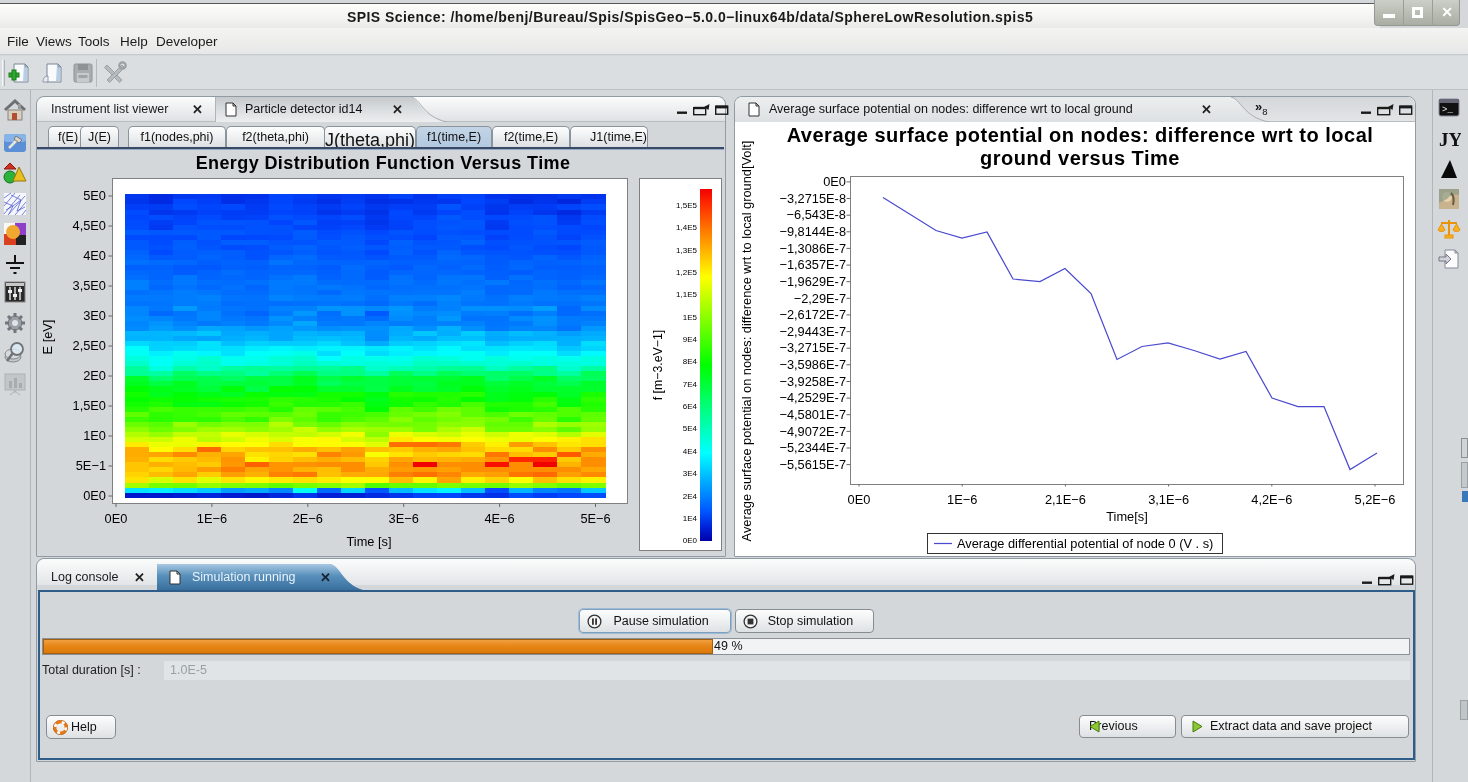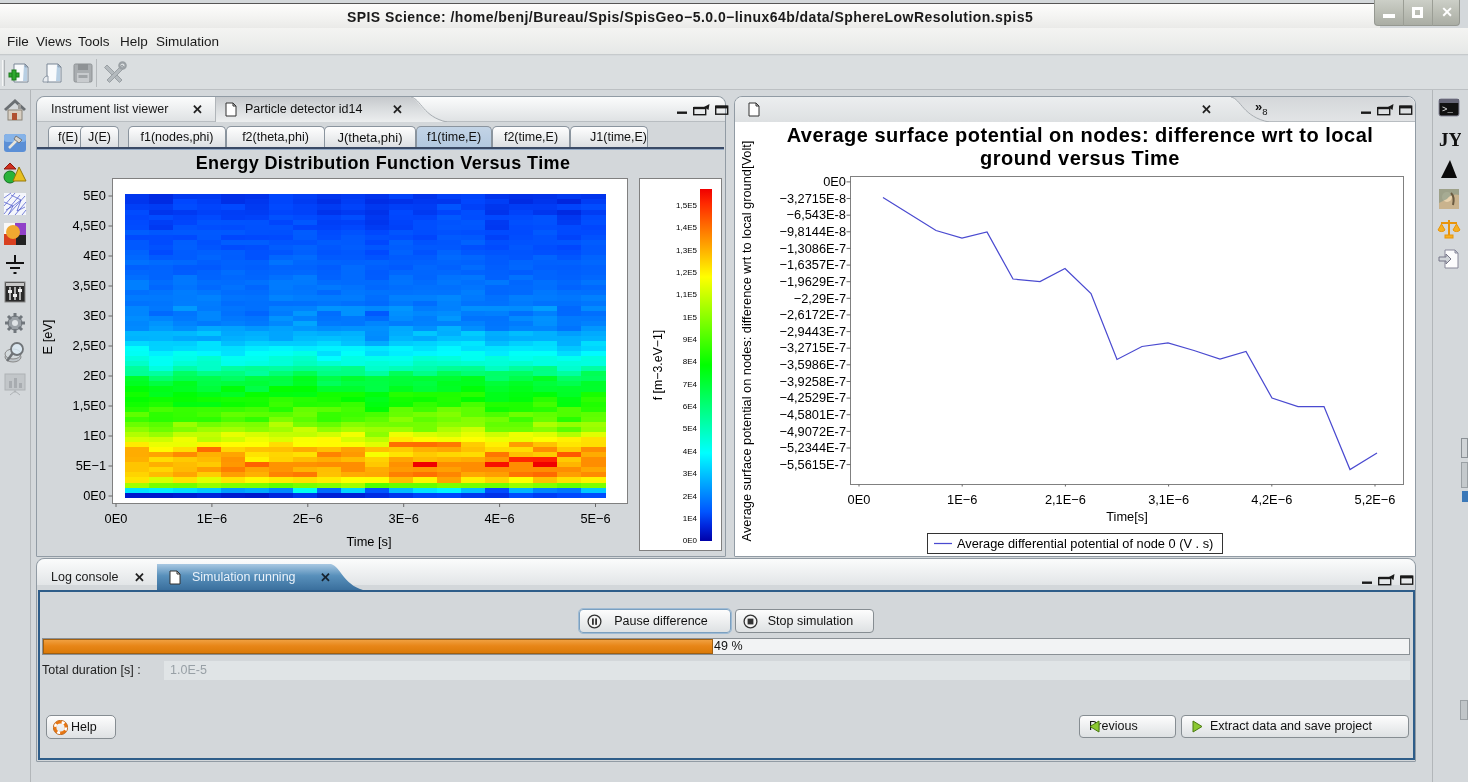--- a/index.html
+++ b/index.html
@@ -14,21 +14,21 @@
  <div class="abs" style="left:8px;top:14px;width:12px;height:3.5px;background:#fff"></div>
  <div class="abs" style="left:37px;top:7px;width:11px;height:11px;border:3px solid #fff"></div>
  <div class="abs" style="left:65px;top:5px;width:14px;height:14px;color:#fff;font-weight:bold;font-size:14px;line-height:15px;text-align:center">✕</div>
 </div>
 
 <div class="abs" style="left:0;top:28px;width:1468px;height:27px;background:linear-gradient(#f4f4f2,#e6e8e7);border-bottom:1px solid #c6cacc;color:#1a1a1a;font-size:13.5px">
  <span class="abs" style="left:7px;top:6px">File</span>
  <span class="abs" style="left:36px;top:6px">Views</span>
  <span class="abs" style="left:78px;top:6px">Tools</span>
  <span class="abs" style="left:120px;top:6px">Help</span>
- <span class="abs" style="left:156px;top:6px">Simulation</span>
+ <span class="abs" style="left:156px;top:6px">Developer</span>
 </div>
 
 <div class="abs" style="left:0;top:56px;width:1468px;height:34px;background:#dadee0;border-bottom:1px solid #bcc0c3">
  <div class="abs" style="left:2px;top:4px;width:3px;height:26px;border-left:1px solid #f5f6f6;border-right:1px solid #b0b4b7"></div>
  <div class="abs" style="left:96px;top:3px;width:1px;height:28px;background:#b6babd"></div>
  <svg class="abs" style="left:8px;top:5px" width="120" height="25" viewBox="0 0 120 25">
   <g>
    <path d="M6 3 L17 3 L20 6 L20 21 L6 21 Z" fill="#f8fafc" stroke="#7a8796" stroke-width="1"></path>
    <path d="M17 3 L17 6 L20 6 Z" fill="#b8cce0" stroke="#7a8796" stroke-width="1"></path>
    <path d="M16 4 L19 7 L19 20 L15 20" fill="#9dbcd8" opacity="0.7"></path>
@@ -194,21 +194,21 @@
         <rect x="40.7" y="5.2" width="12" height="8" stroke-width="1.4"></rect>
         <rect x="40.7" y="4.6" width="12" height="2.8" fill="#1a1a1a" stroke="none"></rect>
       </g>
     </svg>
 </div>
 <div class="abs" style="left:36px;top:122px;width:690px;height:28px">
     <div class="abs" style="left:12px;top:4px;width:40px;height:21px;background:linear-gradient(#fefefe,#dcdfe2);border:1px solid #8a949e;border-bottom:none;border-radius:5px 5px 0 0;text-align:center;font-size:12.5px;color:#111;padding-top:3px">f(E)</div>
     <div class="abs" style="left:44px;top:4px;width:39px;height:21px;background:linear-gradient(#fefefe,#dcdfe2);border:1px solid #8a949e;border-bottom:none;border-radius:5px 5px 0 0;text-align:center;font-size:12.5px;color:#111;padding-top:3px">J(E)</div>
     <div class="abs" style="left:92px;top:4px;width:98px;height:21px;background:linear-gradient(#fefefe,#dcdfe2);border:1px solid #8a949e;border-bottom:none;border-radius:5px 5px 0 0;text-align:center;font-size:12.5px;color:#111;padding-top:3px">f1(nodes,phi)</div>
     <div class="abs" style="left:190px;top:4px;width:99px;height:24px;background:linear-gradient(#fefefe,#dcdfe2);border:1px solid #8a949e;border-bottom:none;border-radius:5px 5px 0 0;text-align:center;font-size:12.5px;color:#111;padding-top:3px">f2(theta,phi)</div>
-    <div class="abs" style="left:288px;top:4px;width:92px;height:21px;background:linear-gradient(#fefefe,#dcdfe2);border:1px solid #8a949e;border-bottom:none;border-radius:5px 5px 0 0;text-align:center;font-size:13px;color:#111;padding-top:3px">J(theta,phi)</div>
+    <div class="abs" style="left:288px;top:4px;width:92px;height:21px;background:linear-gradient(#fefefe,#dcdfe2);border:1px solid #8a949e;border-bottom:none;border-radius:5px 5px 0 0;text-align:center;font-size:18px;color:#111;padding-top:3px">J(theta,phi)</div>
     <div class="abs" style="left:380px;top:4px;width:76px;height:21px;background:linear-gradient(#c3d4e6,#b3c9e0);border:1px solid #8a949e;border-bottom:none;border-radius:5px 5px 0 0;text-align:center;font-size:12.5px;color:#111;padding-top:3px">f1(time,E)</div>
     <div class="abs" style="left:456px;top:4px;width:78px;height:21px;background:linear-gradient(#fefefe,#dcdfe2);border:1px solid #8a949e;border-bottom:none;border-radius:5px 5px 0 0;text-align:center;font-size:12.5px;color:#111;padding-top:3px">f2(time,E)</div>
     <div class="abs" style="left:534px;top:4px;width:78px;height:21px;background:linear-gradient(#fefefe,#dcdfe2);border:1px solid #8a949e;border-bottom:none;border-radius:5px 5px 0 0;text-align:right;font-size:12.5px;color:#111;padding-top:3px">J1(time,E)</div>
     <div class="abs" style="left:1px;top:25px;width:687px;height:2px;background:#3a4a66"></div>
     <div class="abs" style="left:1px;top:27px;width:687px;height:1px;background:#93a9c5"></div>
   </div>
 <svg style="position:absolute;left:37px;top:150px" width="688" height="406" viewBox="37 150 688 406">
     <text x="383" y="169" font-family="Liberation Sans, sans-serif" font-size="18" font-weight="bold" letter-spacing="0.4" fill="#000" text-anchor="middle">Energy Distribution Function Versus Time</text>
     <rect x="112.5" y="178.5" width="515" height="325" fill="#ffffff" stroke="#808080" stroke-width="1"></rect>
     <rect x="639.5" y="178.5" width="82" height="372" fill="#ffffff" stroke="#808080" stroke-width="1"></rect>
@@ -1501,20 +1501,21 @@
 <div class="abs" style="left:734px;top:96px;width:682px;height:461px;background:#fff;border:1px solid #919ba4;border-radius:8px 8px 1px 1px">
  <div class="abs" style="left:0;top:0;width:680px;height:25px;background:linear-gradient(#d4d7da,#e2e4e6);border-bottom:1px solid #b8bdc1;border-radius:8px 8px 0 0"></div>
  <div class="abs" style="left:0;top:0;width:536px;height:25px;background:linear-gradient(#eceeef,#dde0e2);border-radius:8px 0 0 0;clip-path:path('M0 0 L496 0 C 506 2 508 20 534 25 L0 25 Z')"></div>
  <svg class="abs" style="left:0;top:0" width="680" height="25" viewBox="0 0 680 25">
       <path d="M496 0 C 506 2 508 20 534 25" fill="none" stroke="#a7adb2" stroke-width="1"></path>
     </svg>
  <svg class="abs" style="left:13px;top:5px" width="12" height="15" viewBox="0 0 12 15">
       <path d="M1 1 L8 1 L11 4 L11 14 L1 14 Z" fill="#fff" stroke="#333"></path>
       <path d="M8 1 L8 4 L11 4 Z" fill="#ddd" stroke="#333"></path>
     </svg>
+ <div class="abs" style="left:34px;top:5px;font-size:12.5px;color:#111">Average surface potential on nodes: difference wrt to local ground</div>
  <div class="abs" style="left:466px;top:5px;font-size:13px;color:#222;font-weight:bold">✕</div>
  <div class="abs" style="left:520px;top:2px;font-size:13px;font-weight:bold;color:#111">»<span style="font-size:9.5px;vertical-align:-4px;font-weight:normal">8</span></div>
  <svg class="abs" style="left:624px;top:4px" width="56" height="16" viewBox="0 0 56 16">
       <rect x="2" y="10.5" width="10" height="2.4" fill="#1a1a1a"></rect>
       <g fill="none" stroke="#1a1a1a">
         <rect x="18.7" y="6.7" width="12" height="7" stroke-width="1.4"></rect>
         <rect x="18.7" y="5.8" width="12" height="2.4" fill="#1a1a1a" stroke="none"></rect>
         <path d="M29 6 L34.5 3 L33.5 9 Z" fill="#1a1a1a" stroke="none"></path>
       </g>
       <g fill="none" stroke="#1a1a1a">
@@ -1605,21 +1606,21 @@
       <g fill="none" stroke="#1a1a1a">
         <rect x="40.7" y="5.2" width="12" height="8" stroke-width="1.4"></rect>
         <rect x="40.7" y="4.6" width="12" height="2.8" fill="#1a1a1a" stroke="none"></rect>
       </g>
     </svg>
  <div class="abs" style="left:1px;top:31px;width:1377px;height:170px;border:2px solid #2e5d89;background:#d3d7da">
   <div class="abs" style="left:539px;top:17px;width:152px;height:24px;background:linear-gradient(#fdfdfd,#dee1e3);border:1px solid #7ba0c0;outline:1px solid #9fbbd4;border-radius:4px;font-size:12.5px;color:#111;text-align:center;padding-top:4px"><svg style="position:absolute;left:7px;top:4px" width="15" height="15" viewBox="0 0 15 15">
           <circle cx="7.5" cy="7.5" r="6.4" fill="#f4f4f4" stroke="#333" stroke-width="1.3"></circle>
           <rect x="5" y="4.4" width="1.8" height="6.4" fill="#333"></rect>
           <rect x="8.2" y="4.4" width="1.8" height="6.4" fill="#333"></rect>
-        </svg><span style="margin-left:12px">Pause difference</span></div>
+        </svg><span style="margin-left:12px">Pause simulation</span></div>
   <div class="abs" style="left:695px;top:17px;width:139px;height:24px;background:linear-gradient(#fdfdfd,#dee1e3);border:1px solid #868d92;border-radius:4px;font-size:12.5px;color:#111;text-align:center;padding-top:4px"><svg style="position:absolute;left:7px;top:4px" width="15" height="15" viewBox="0 0 15 15">
           <circle cx="7.5" cy="7.5" r="6.4" fill="#f4f4f4" stroke="#333" stroke-width="1.3"></circle>
           <rect x="4.6" y="4.6" width="5.8" height="5.8" fill="#333"></rect>
         </svg><span style="margin-left:12px">Stop simulation</span></div>
   <div class="abs" style="left:2px;top:46px;width:1368px;height:17px;background:#f2f3f4;border:1px solid #8a9095">
     <div class="abs" style="left:0;top:0;width:670px;height:15px;background:linear-gradient(#f0a040,#e88618 45%,#db7a08);border:1px solid #a05f10"></div>
   </div>
   <div class="abs" style="left:674px;top:47px;font-size:12.5px;color:#111">49 %</div>
   <div class="abs" style="left:124px;top:69px;width:1246px;height:19px;background:#e0e4e6"></div>
   <div class="abs" style="left:2px;top:71px;font-size:12.5px;color:#222">Total duration [s] :</div>

